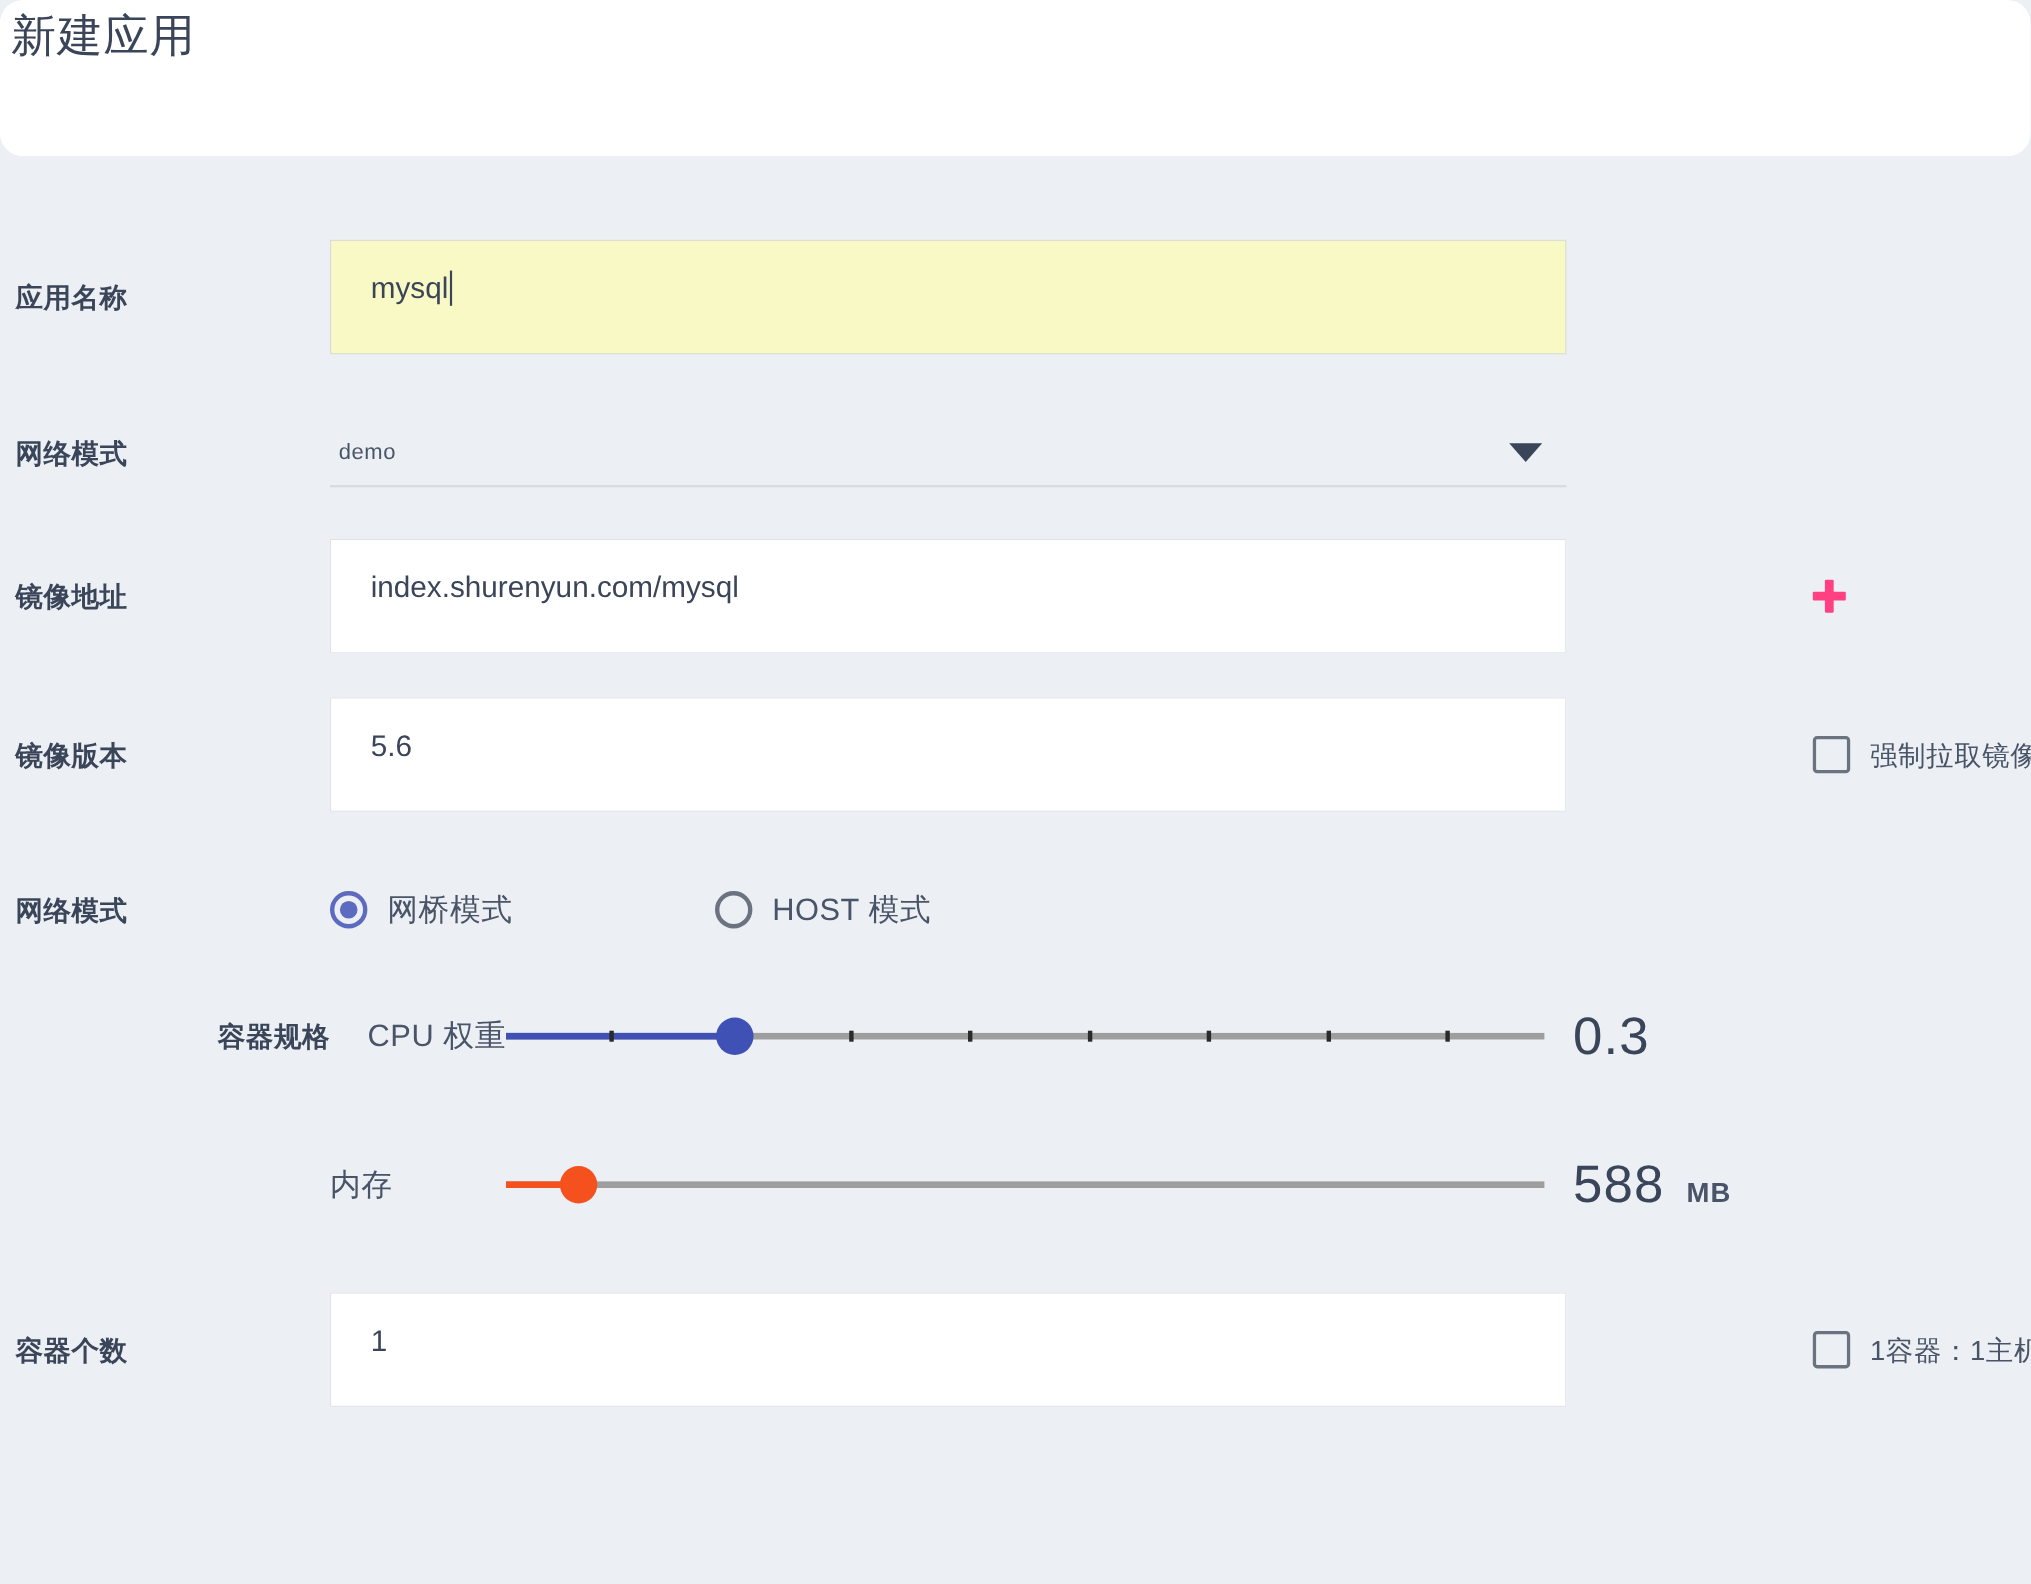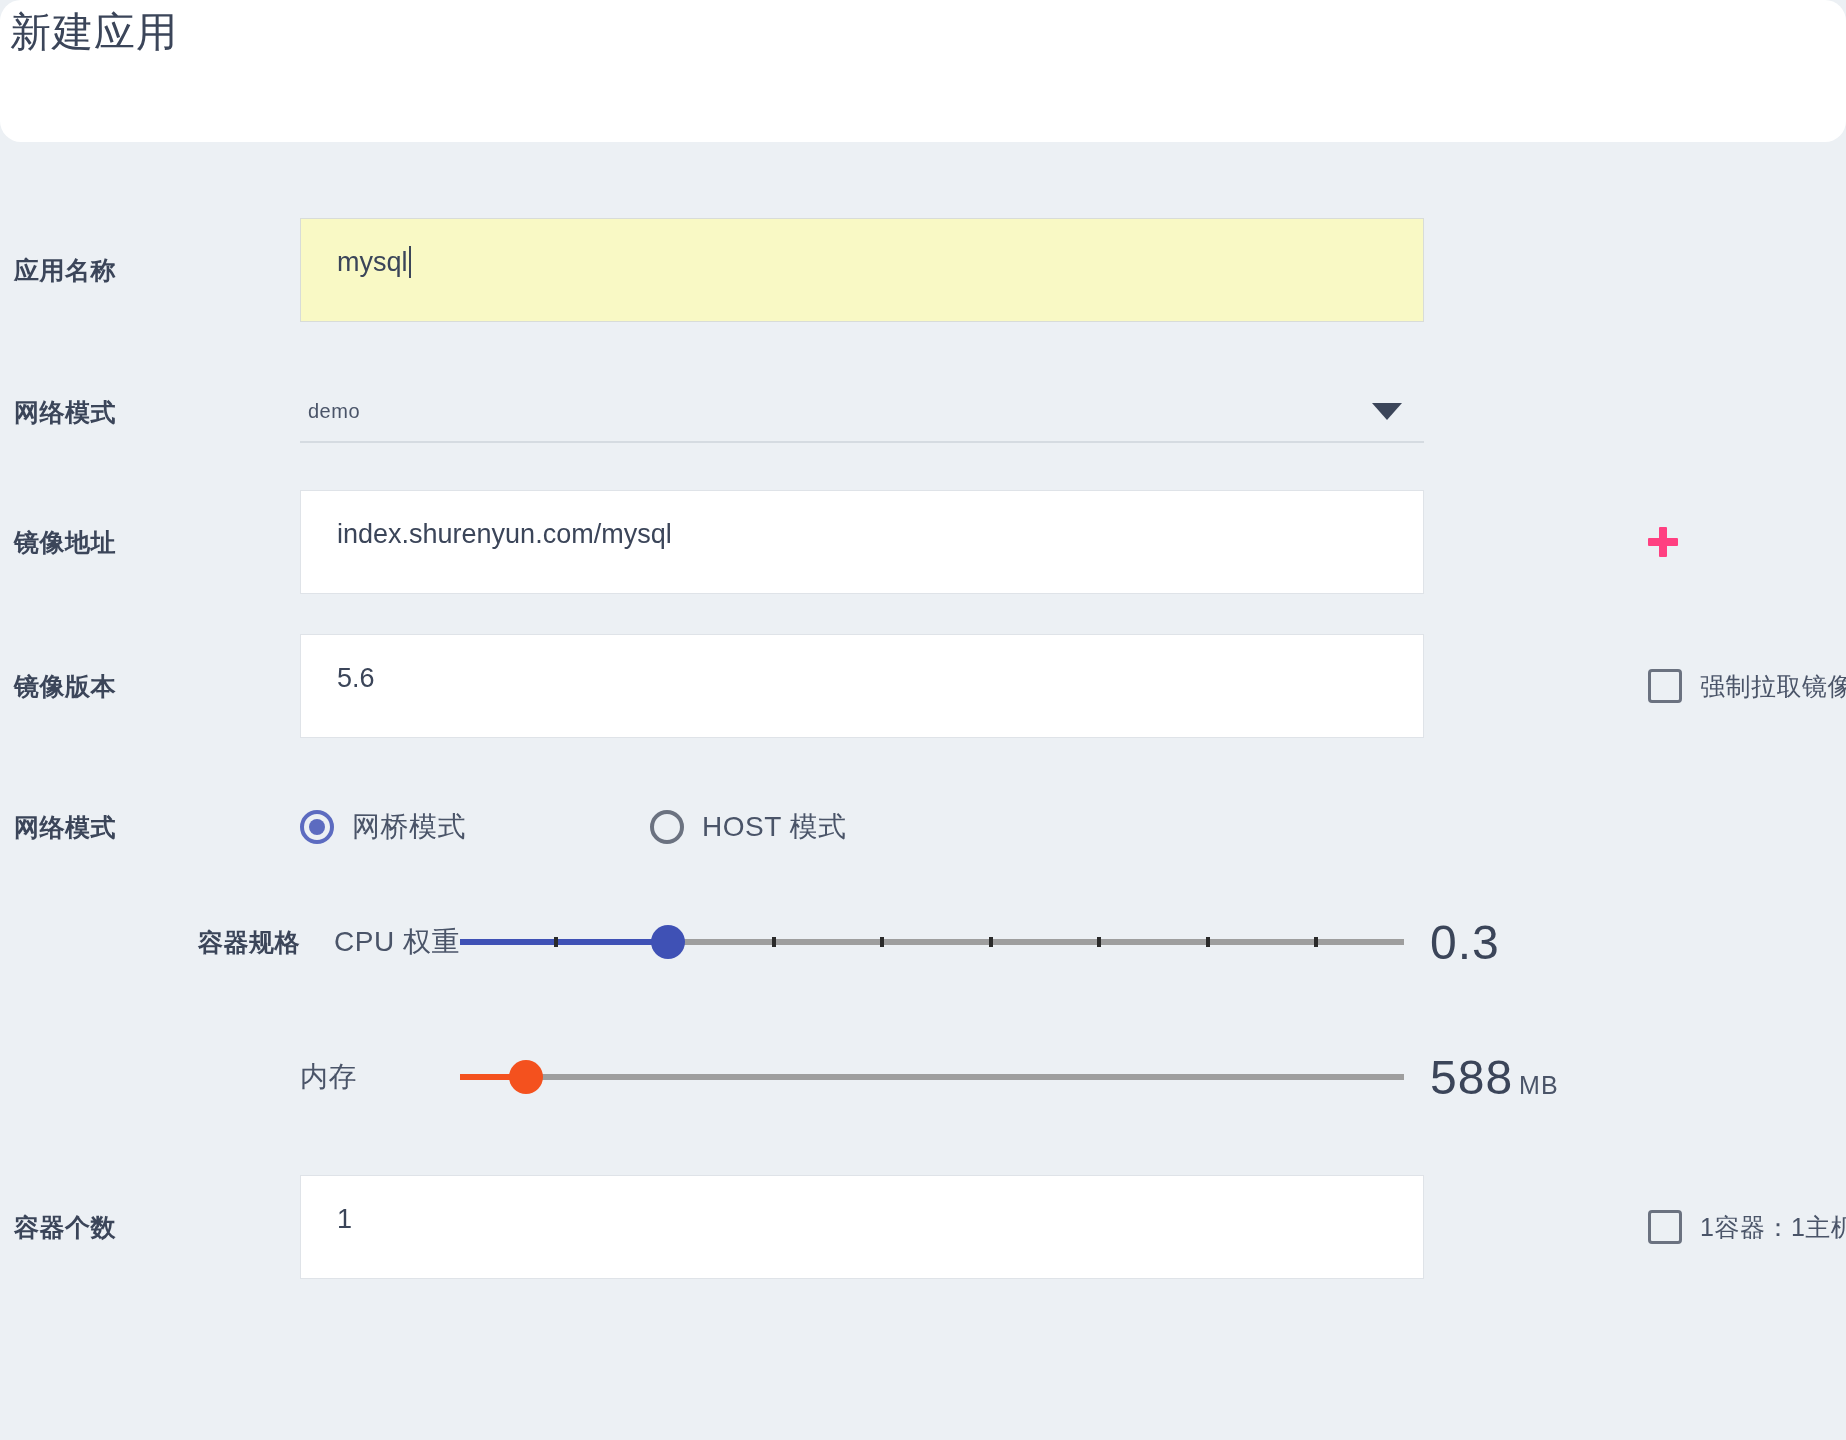--- a/index.html
+++ b/index.html
@@ -240,22 +240,22 @@
     font-size: 48px;
     font-weight: 300;
     color: #3b4559;
     letter-spacing: 1px;
     white-space: nowrap;
     display: flex;
     align-items: baseline;
   }
   .slider-unit {
     font-size: 25px;
-    font-weight: 400;
-    margin-left: 6px;
+    font-weight: 700;
+    margin-left: 20px;
     color: #4a5468;
     text-align: right;
   }
 </style>
 </head>
 <body>
 
 <div class="page-header">
   <div class="page-title">新建应用</div>
 </div>

